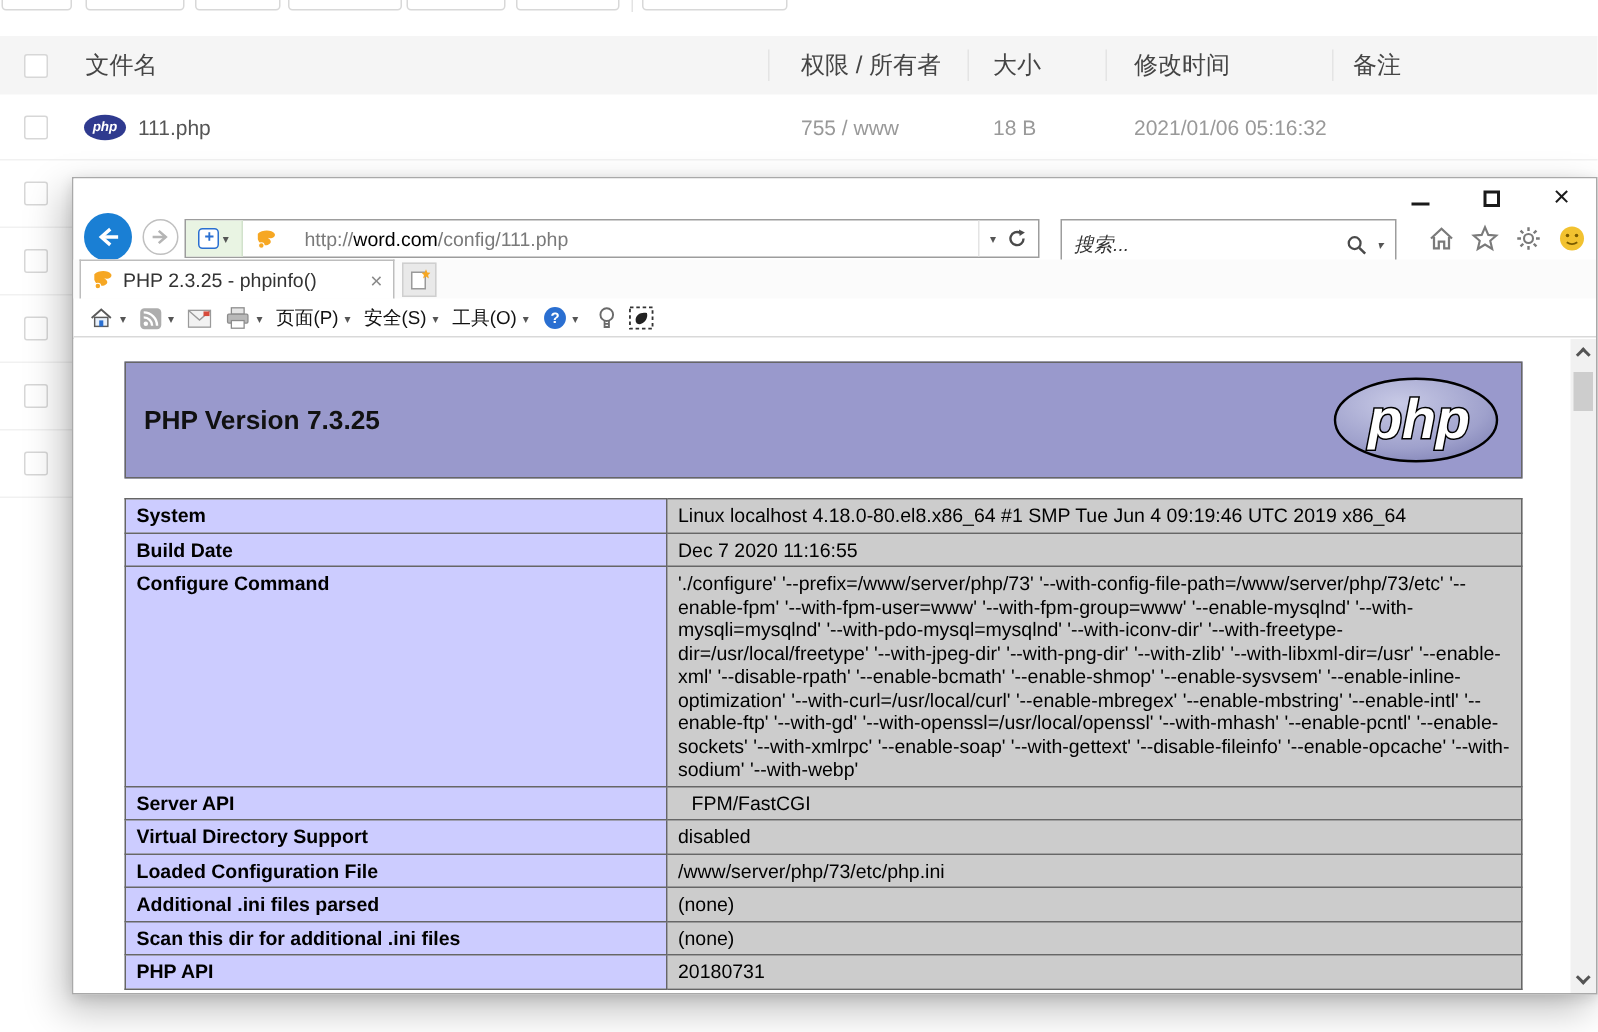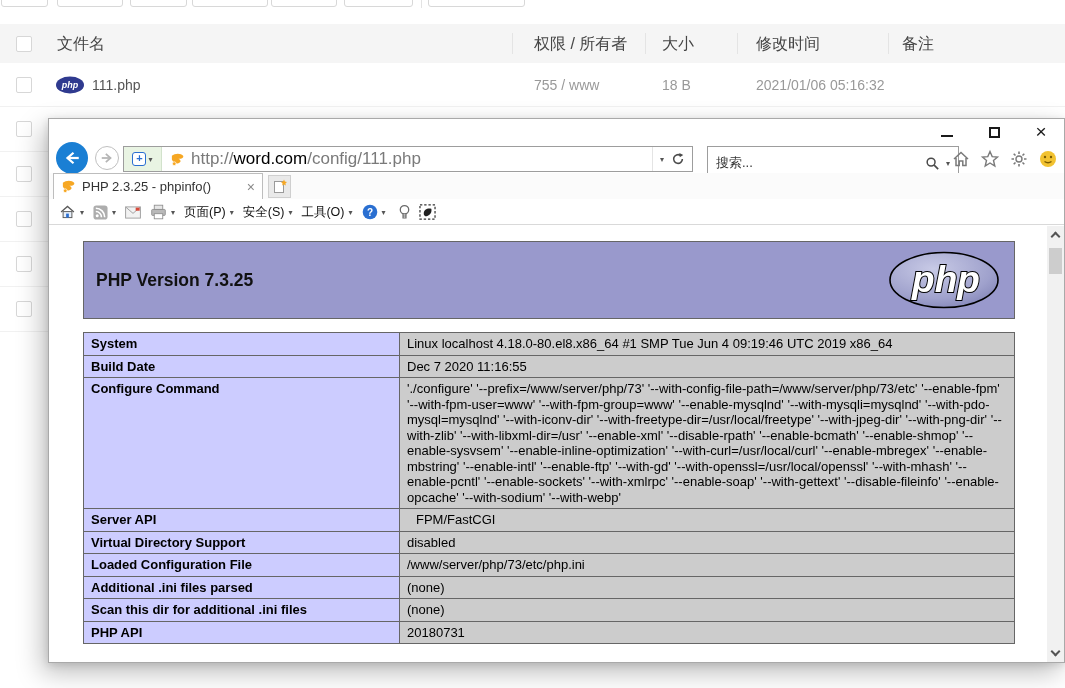--- a/index.html
+++ b/index.html
@@ -29,25 +29,25 @@
   .wc-min{width:12px;border-top:2px solid #1a1a1a;height:0;margin-top:8px;}
   .wc-max{width:11px;height:11px;border:2px solid #1a1a1a;}
   .wc-close{font-size:19px;color:#1a1a1a;line-height:14px;}
 
   .nav-back{position:absolute;left:7px;top:23px;width:32px;height:32px;border-radius:50%;background:#1a7fd4;display:flex;align-items:center;justify-content:center;}
   .nav-fwd{position:absolute;left:46px;top:27px;width:24px;height:24px;border-radius:50%;background:#fff;border:1px solid #c0c0c0;display:flex;align-items:center;justify-content:center;}
   .addr{position:absolute;left:74px;top:27px;width:570px;height:26px;border:1px solid #9d9d9d;background:#fff;display:flex;align-items:center;}
   .addr-zone{width:38px;height:24px;background:#e9f4e3;border-right:1px solid #d2e2cc;display:flex;align-items:center;justify-content:center;gap:2px;}
   .shield{width:14px;height:14px;border:1.5px solid #2a6fd1;border-radius:3px;background:#fff;color:#2a6fd1;font-size:11px;font-weight:bold;line-height:11px;text-align:center;}
   .caret{font-size:8px;color:#555;}
-  .addr-url{flex:1;display:flex;align-items:center;gap:6px;padding:0 8px;font-size:17px;white-space:nowrap;overflow:hidden;text-align:center;}
+  .addr-url{flex:1;display:flex;align-items:center;gap:18px;padding:0 8px;font-size:13px;white-space:nowrap;overflow:hidden;text-align:center;}
   .url-gray{color:#7a7a7a;}
   .url-domain{color:#000;}
   .addr-right{display:flex;align-items:center;gap:7px;padding:0 7px;border-left:1px solid #e4e4e4;height:24px;}
-  .search{position:absolute;left:658px;top:27px;width:252px;height:26px;border:1px solid #9d9d9d;background:#fff;display:flex;align-items:center;padding:16px 8px;gap:6px;}
+  .search{position:absolute;left:658px;top:27px;width:224px;height:26px;border:1px solid #9d9d9d;background:#fff;display:flex;align-items:center;padding:16px 8px;gap:6px;font-style:italic;}
   .search-text{flex:1;font-size:13px;color:#333;}
   .hdr-icons{position:absolute;left:902px;top:30px;display:flex;gap:9px;align-items:center;}
 
   .tabrow{position:absolute;left:0;top:54px;right:0;height:26px;background:#fbfbfb;}
   .tab{position:absolute;left:4px;top:0;width:210px;height:26px;background:#fff;border:1px solid #bdbdbd;border-bottom:none;display:flex;align-items:center;gap:6px;padding:0 7px;}
   .tab-title{flex:1;font-size:13px;color:#333;white-space:nowrap;overflow:hidden;}
   .tab-close{color:#8a8a8a;font-size:14px;}
   .newtab{position:absolute;left:219px;top:2px;width:23px;height:23px;background:#e9e9e9;border:1px solid #cfcfcf;display:flex;align-items:center;justify-content:center;}
 
   .cmdbar{position:absolute;left:0;top:80px;right:0;height:26px;display:flex;align-items:center;gap:9px;padding:0 10px;font-size:12.5px;color:#111;}
@@ -60,21 +60,21 @@
   .chev-up{transform:rotate(135deg);margin-top:4px;}
   .chev-dn{transform:rotate(-45deg);margin-bottom:4px;}
   .sbar-thumb{position:absolute;left:2px;top:22px;width:13px;height:26px;background:#cdcdcd;}
 
   
   .pinfo{position:absolute;left:34px;top:15px;width:932px;color:#000;}
   .pinfo-head{height:78px;border:1px solid #666;display:flex;align-items:center;justify-content:space-between;padding:0 14px 0 12px;}
   .pinfo-title{font-size:17.5px;font-weight:bold;color:#111;}
   .pinfo-table{width:100%;border-collapse:collapse;margin-top:13px;font-size:13px;}
   .pinfo-table td{border:1px solid #666;padding:3px 7px;vertical-align:top;line-height:15.5px;}
-  .pinfo-table td.pl{font-weight:bold;width:316px;}
+  .pinfo-table td.pl{font-weight:bold;width:361px;}
   .pinfo-table td.pv{overflow-wrap:break-word;word-break:break-word;max-width:600px;}
   svg{display:block;}
 </style>
 </head>
 <body>
 
 <div class="fm">
 
   <div class="fm-toolbar-btn" style="left:1px;width:47px;"></div>
   <div class="fm-toolbar-btn" style="left:57px;width:66px;"></div>

